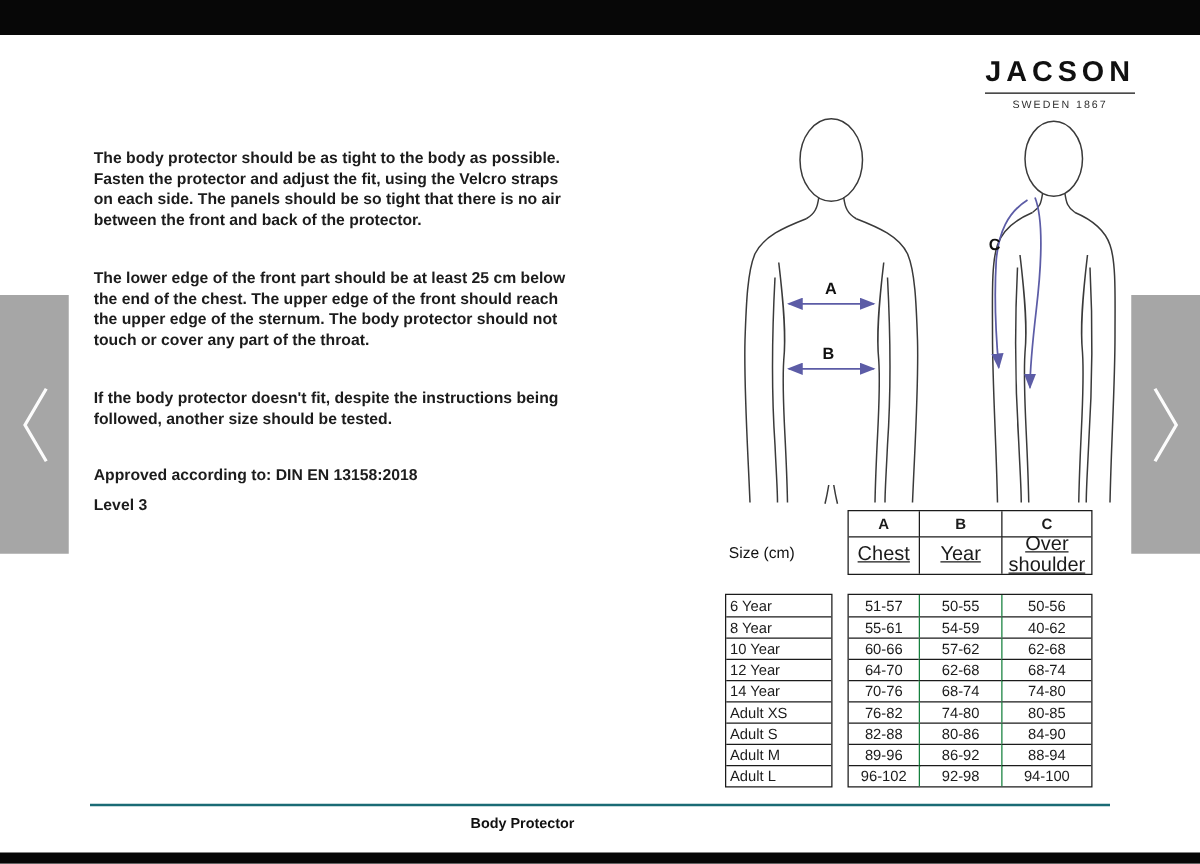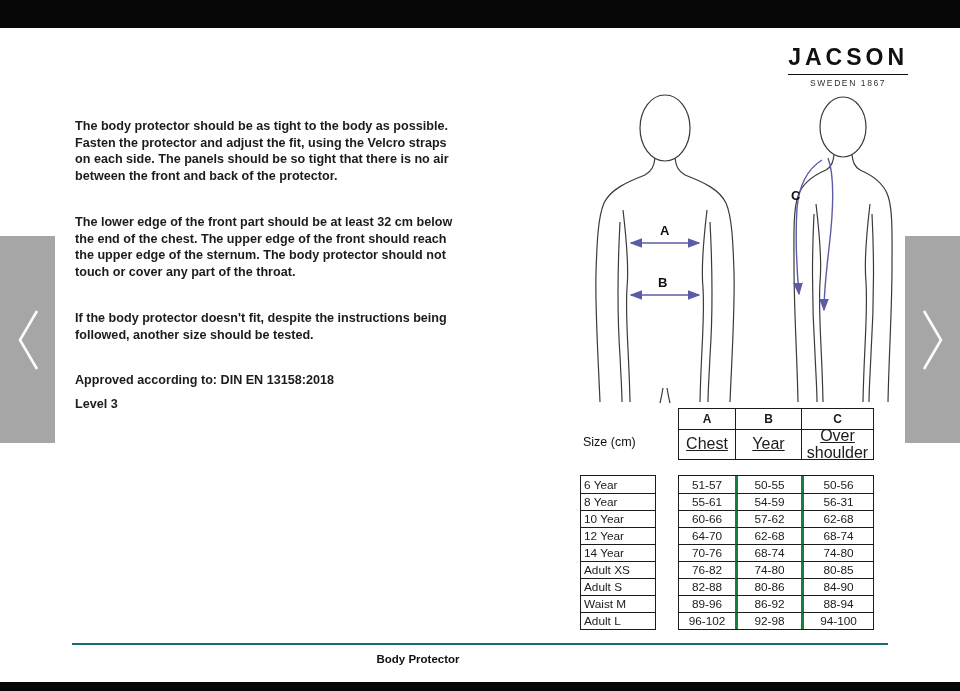--- a/index.html
+++ b/index.html
@@ -40,30 +40,30 @@
   .hdr-table {
     position:absolute; left:678px; top:408px;
     display:grid; grid-template-columns:56px 66px 72px; grid-template-rows:21px 29px;
     border:1px solid #1b1b1b;
   }
   .hdr-cell { display:flex; align-items:center; justify-content:center; border-left:1px solid #1b1b1b; text-align:center; }
   .hdr-cell.first { border-left:none; }
   .hdr-cell.letter { font-weight:700; font-size:12px; border-bottom:1px solid #1b1b1b; }
   .hdr-cell.name { font-size:16px; line-height:1.05; padding:0 2px;text-decoration:underline; }
 
-  .sizes-box { position:absolute; left:580px; top:475px; width:76px; border:1px solid #1b1b1b; }
+  .sizes-box { position:absolute; left:580px; top:475px; width:86px; border:1px solid #1b1b1b; }
   .srow { height:17px; display:flex; align-items:center; padding-left:3px; font-size:11.8px; }
   .srow + .srow { border-top:1px solid #1b1b1b; }
 
   .values-box {
     position:absolute; left:678px; top:475px;
     display:grid; grid-template-columns:56px 66px 72px; grid-auto-rows:17px;
     border:1px solid #1b1b1b;
   }
-  .vcell { display:flex; align-items:center; justify-content:center; font-size:11.8px; border-left:3px solid #15803d; border-top:1px solid #1b1b1b; }
+  .vcell { display:flex; align-items:center; justify-content:center; font-size:11.8px; border-left:1px solid #15803d; border-top:1px solid #1b1b1b; }
   .vcell:nth-child(3n+1) { border-left:none; }
   .vcell:nth-child(-n+3) { border-top:none; }
 
   .footer-line { position:absolute; left:72px; top:643px; width:816px; height:2px; background:#1a6b75; }
   .footer-title { position:absolute; left:0; top:653px; width:836px; text-align:center; font-size:11.5px; font-weight:700; color:#111; }
 </style>
 </head>
 <body>
 
 <div class="screen">
@@ -71,21 +71,21 @@
   <div class="letterbox top"></div>
   <div class="letterbox bottom"></div>
 
   <div class="logo-block">
     <div class="logo-name">JACSON</div>
     <div class="logo-tagline">SWEDEN 1867</div>
   </div>
 
   <div class="text-col">
     <p>The body protector should be as tight to the body as possible. Fasten the protector and adjust the fit, using the Velcro straps on each side. The panels should be so tight that there is no air between the front and back of the protector.</p>
-    <p>The lower edge of the front part should be at least 32 cm below the end of the chest. The upper edge of the front should reach the upper edge of the sternum. The body protector should not touch or cover any part of the throat.</p>
+    <p>The lower edge of the front part should be at least 25 cm below the end of the chest. The upper edge of the front should reach the upper edge of the sternum. The body protector should not touch or cover any part of the throat.</p>
     <p>If the body protector doesn't fit, despite the instructions being followed, another size should be tested.</p>
     <p class="approved">Approved according to: DIN EN 13158:2018</p>
     <p class="level">Level 3</p>
   </div>
 
   <svg class="front-fig" width="180" height="312" viewBox="0 0 180 312">
     <defs>
       <marker id="ahf" markerWidth="9" markerHeight="7" refX="8" refY="3.5" orient="auto-start-reverse">
         <path d="M0,0 L9,3.5 L0,7 Z" fill="#5c5ca6"></path>
       </marker>
@@ -147,31 +147,31 @@
   </div>
 
   <div class="sizes-box">
     <div class="srow">6 Year</div>
     <div class="srow">8 Year</div>
     <div class="srow">10 Year</div>
     <div class="srow">12 Year</div>
     <div class="srow">14 Year</div>
     <div class="srow">Adult XS</div>
     <div class="srow">Adult S</div>
-    <div class="srow">Waist M</div>
+    <div class="srow">Adult M</div>
     <div class="srow">Adult L</div>
   </div>
 
   <div class="values-box">
     <div class="vcell">51-57</div>
     <div class="vcell">50-55</div>
     <div class="vcell">50-56</div>
     <div class="vcell">55-61</div>
     <div class="vcell">54-59</div>
-    <div class="vcell">56-31</div>
+    <div class="vcell">40-62</div>
     <div class="vcell">60-66</div>
     <div class="vcell">57-62</div>
     <div class="vcell">62-68</div>
     <div class="vcell">64-70</div>
     <div class="vcell">62-68</div>
     <div class="vcell">68-74</div>
     <div class="vcell">70-76</div>
     <div class="vcell">68-74</div>
     <div class="vcell">74-80</div>
     <div class="vcell">76-82</div>

